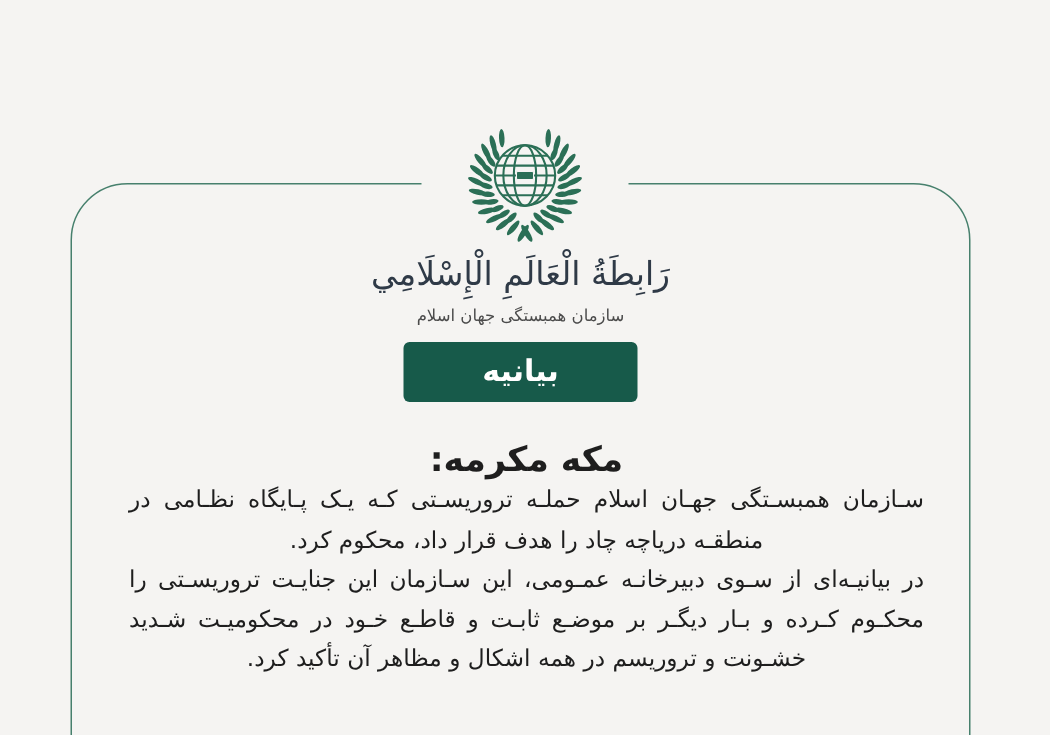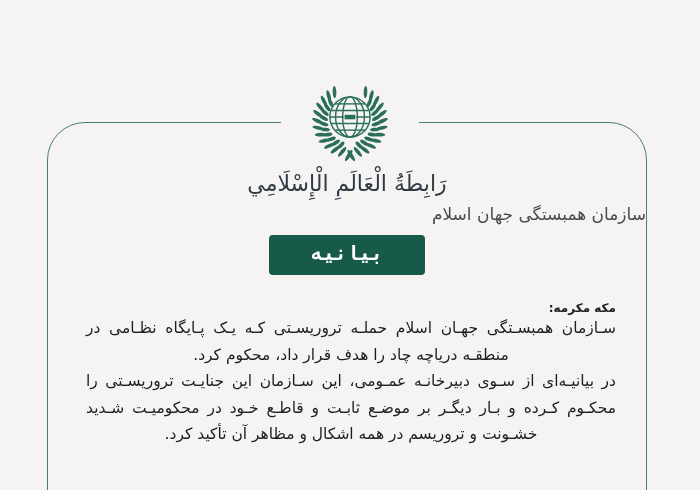--- a/index.html
+++ b/index.html
@@ -45,49 +45,47 @@
   }
   .calligraphy{
     font-size:22px;
     font-weight:normal;
     color:var(--calligraphy-navy);
     letter-spacing:-0.5px;
     line-height:1.55;
   }
   .subtitle{
     margin-top:3px;
-    font-size:17px;
+    font-size:11px;
     color:var(--subtitle-gray);
     letter-spacing:0.3px;
-    text-align:right;
   }
   .banner{
     display:inline-block;
     margin-top:11px;
     min-width:156px;
     padding:8px 10px 9px;
     background:var(--brand-green);
     border-radius:4px;
     color:#ffffff;
     font-size:20px;
     font-weight:bold;
     line-height:1.15;
-    font-family:Liberation Mono, monospace;
   }
   .statement-body{
     position:relative;
     z-index:2;
     margin-top:26px;
     padding:0 30px 0 38px;
     color:var(--text-dark);
   }
   .dateline{
-    font-size:12px;
+    font-size:23px;
     font-weight:bold;
-    text-align:right;
+    text-align:center;
   }
   .statement-body p{
     font-size:15.5px;
     line-height:26.5px;
     text-align:justify;
     text-align-last:center;
   }
   svg.emblem ellipse.leaf{ fill:var(--wreath-green); stroke:none; }
   svg.emblem .globe-stroke{ fill:none; stroke:var(--wreath-green); stroke-width:1.6; }
   svg.emblem .globe-bar{ fill:var(--wreath-green); stroke:#f5f4f2; stroke-width:0.8; }

